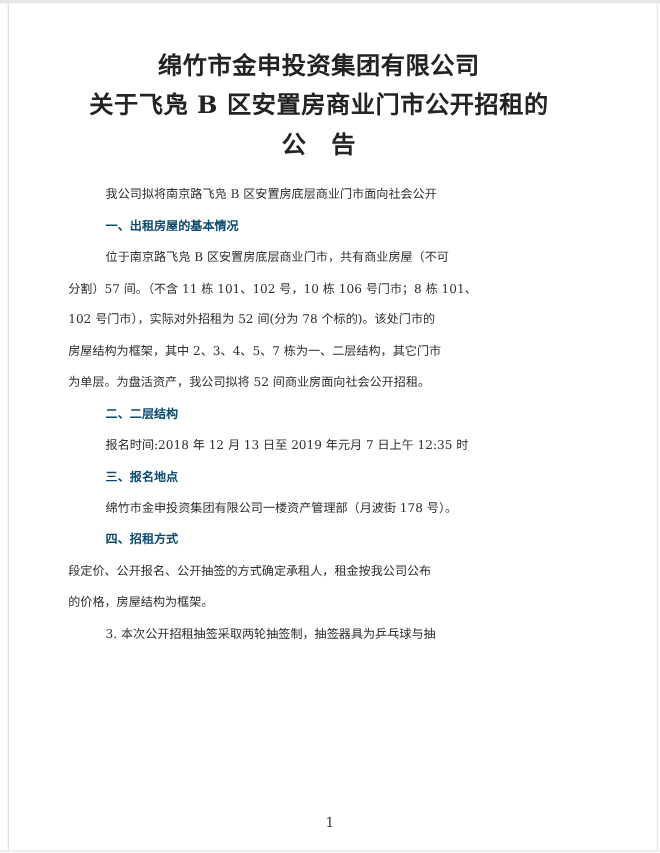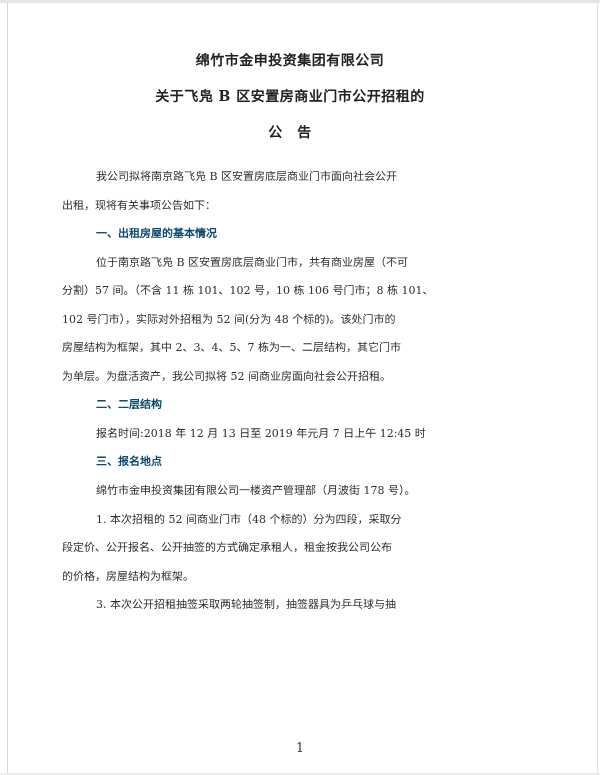--- a/index.html
+++ b/index.html
@@ -34,21 +34,21 @@
   .edge-bottom {
     position: absolute; top: 773px; left: 0;
     width: 600px; height: 2px;
     background: #ededf0;
   }
   .doc-title {
     position: absolute;
     top: 42px; left: 62px;
     width: 456px;
     text-align: center;
-    font-size: 14px;
+    font-size: 22px;
     line-height: 36px;
     font-weight: bold;
     color: #232323;
     letter-spacing: 0.5px;
   }
   .doc-body {
     position: absolute;
     top: 163px; left: 62px;
     width: 456px;
     font-size: 11px;
@@ -81,32 +81,31 @@
   <div class="edge-bottom"></div>
 
   <div class="doc-title">
     <div class="t-line">绵竹市金申投资集团有限公司</div>
     <div class="t-line">关于飞凫 B 区安置房商业门市公开招租的</div>
     <div class="t-line">公　告</div>
   </div>
 
   <div class="doc-body">
     <div class="line indent">我公司拟将南京路飞凫 B 区安置房底层商业门市面向社会公开</div>
-    <div class="line">出租，现将有关事项公告如下：</div>
     <div class="line indent bold">一、出租房屋的基本情况</div>
     <div class="line indent">位于南京路飞凫 B 区安置房底层商业门市，共有商业房屋（不可</div>
     <div class="line">分割）57 间。（不含 11 栋 101、102 号，10 栋 106 号门市；8 栋 101、</div>
-    <div class="line">102 号门市），实际对外招租为 52 间(分为 48 个标的)。该处门市的</div>
+    <div class="line">102 号门市），实际对外招租为 52 间(分为 78 个标的)。该处门市的</div>
     <div class="line">房屋结构为框架，其中 2、3、4、5、7 栋为一、二层结构，其它门市</div>
     <div class="line">为单层。为盘活资产，我公司拟将 52 间商业房面向社会公开招租。</div>
     <div class="line indent bold">二、二层结构</div>
-    <div class="line indent">报名时间:2018 年 12 月 13 日至 2019 年元月 7 日上午 12:45 时</div>
+    <div class="line indent">报名时间:2018 年 12 月 13 日至 2019 年元月 7 日上午 12:35 时</div>
     <div class="line indent bold">三、报名地点</div>
     <div class="line indent">绵竹市金申投资集团有限公司一楼资产管理部（月波街 178 号）。</div>
-    <div class="line indent">1.  本次招租的 52 间商业门市（48 个标的）分为四段，采取分</div>
+    <div class="line indent bold">四、招租方式</div>
     <div class="line">段定价、公开报名、公开抽签的方式确定承租人，租金按我公司公布</div>
     <div class="line">的价格，房屋结构为框架。</div>
     <div class="line indent">3.  本次公开招租抽签采取两轮抽签制，抽签器具为乒乓球与抽</div>
   </div>
 
   <div class="page-number">1</div>
 
 </div>
 
 </body></html>

